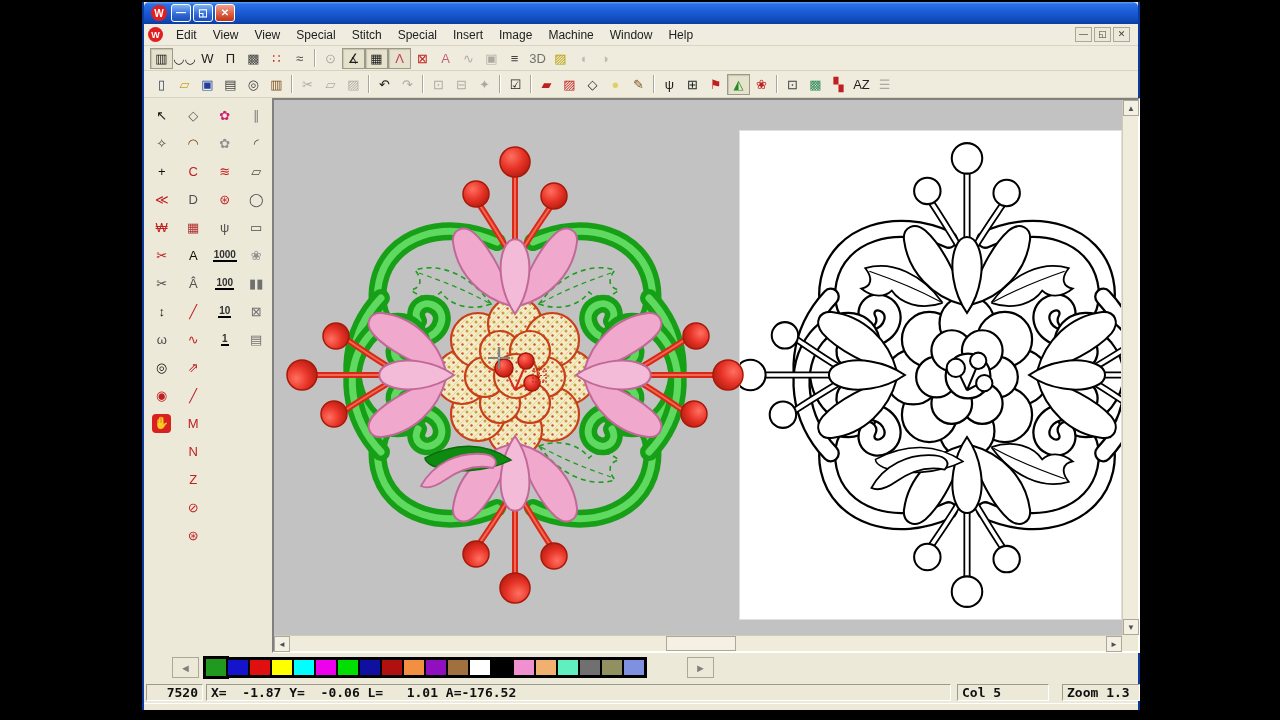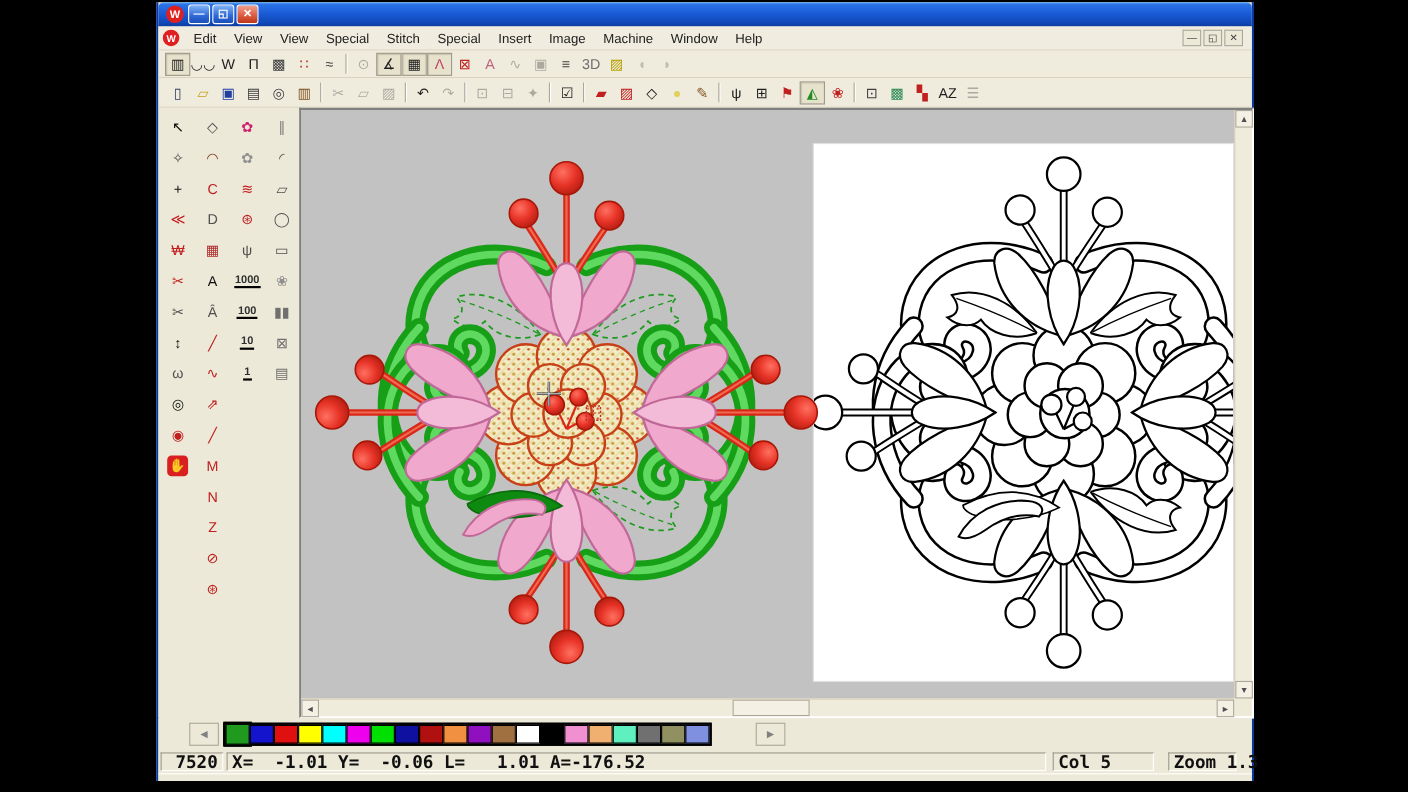--- a/index.html
+++ b/index.html
@@ -105,27 +105,27 @@
     display:flex; align-items:center; justify-content:center; color:#808080; font-size:11px; }
   #pal-left { margin-left:28px; }
   #swatch-strip { display:flex; background:#000; border:2px solid #000; margin-left:4px; }
   .swatch { width:22px; height:17px; border:1px solid #000; display:flex; align-items:center;
     justify-content:center; font-size:9px; color:#101010; font-family:"Liberation Sans",sans-serif; }
   .swatch.selected { outline:2px solid #000; height:19px; margin:-1px 0; }
   #pal-right { margin-left:40px; }
 
   
   #statusbar { position:absolute; left:0; top:680px; width:100%; height:21px; background:#ECE9D8;
-    font-family:"DejaVu Sans Mono", monospace; font-size:16px; font-weight:bold; color:#101010; }
+    font-family:"DejaVu Sans Mono", monospace; font-size:13px; font-weight:bold; color:#101010; }
   .seg { position:absolute; top:2px; height:17px; border:1px solid; border-color:#9C9A8C #fff #fff #9C9A8C;
     background:#ECE9D8; display:flex; align-items:center; white-space:pre; padding:0 4px; }
   #seg-count { left:2px; width:57px; justify-content:flex-end; }
   #seg-coords { left:62px; width:745px; }
   #seg-col { left:813px; width:92px; }
-  #seg-zoom { left:918px; width:62px; }
+  #seg-zoom { left:918px; width:78px; }
   #bottomstrip { position:absolute; left:0; top:701px; width:100%; height:7px; background:#ECE9D8;
     border-top:1px solid #fff; }
 </style>
 </head>
 <body>
 
 <div id="app">
 
   <div class="titlebar">
     <div class="wlogo">W</div>
@@ -709,18 +709,18 @@
         </div>
         <div class="swatch" style="color: rgb(128, 144, 224); background: rgb(128, 144, 224);">
           <span class="num">20</span>
         </div>
       </div>
     <div id="pal-right" class="pal-arrow">►</div>
   </div>
 
   <div id="statusbar">
     <div class="seg" id="seg-count">7520</div>
-    <div class="seg" id="seg-coords">X=  -1.01 Y=  -0.06 L=   1.01 A=-176.52</div>
+    <div class="seg" id="seg-coords">X=  -1.87 Y=  -0.06 L=   1.01 A=-176.52</div>
     <div class="seg" id="seg-col">Col 5</div>
     <div class="seg" id="seg-zoom">Zoom 1.3</div>
   </div>
   <div id="bottomstrip"></div>
 </div>
 
 </body></html>

